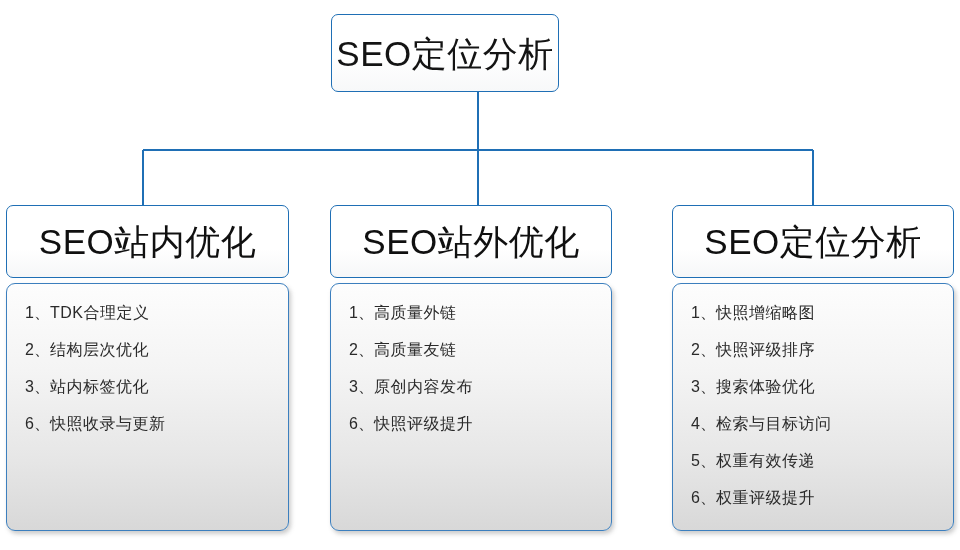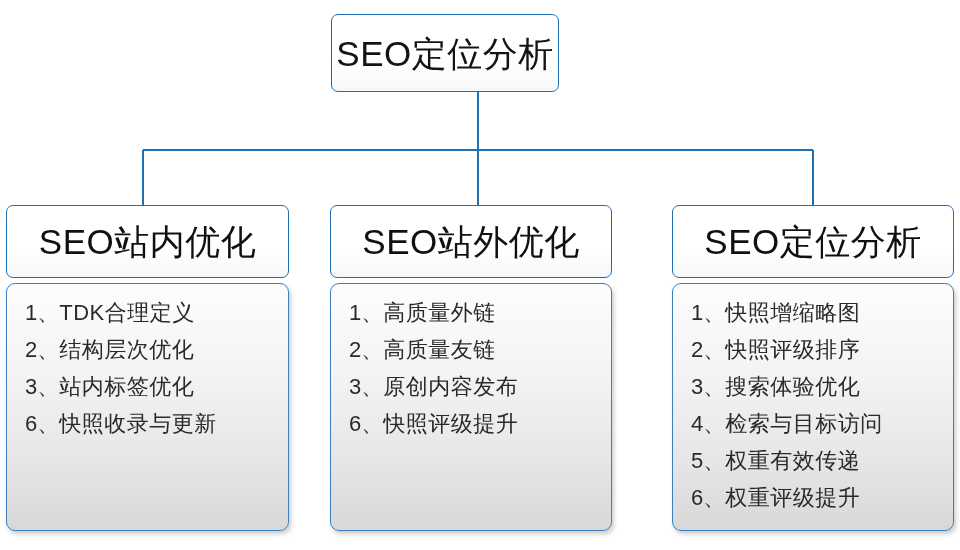--- a/index.html
+++ b/index.html
@@ -89,21 +89,21 @@
     padding: 10px 0 0 18px;
     overflow: hidden;
   }
 
   .item-list {
     list-style: none;
     margin: 0;
     padding: 0;
   }
   .item {
-    font-size: 22px;
+    font-size: 16px;
     color: #2a2a2a;
     line-height: 37px;
     white-space: nowrap;
   }
   .item-index {
     letter-spacing: 0;
   }
   .item-text {
     letter-spacing: 0.5px;
   }

